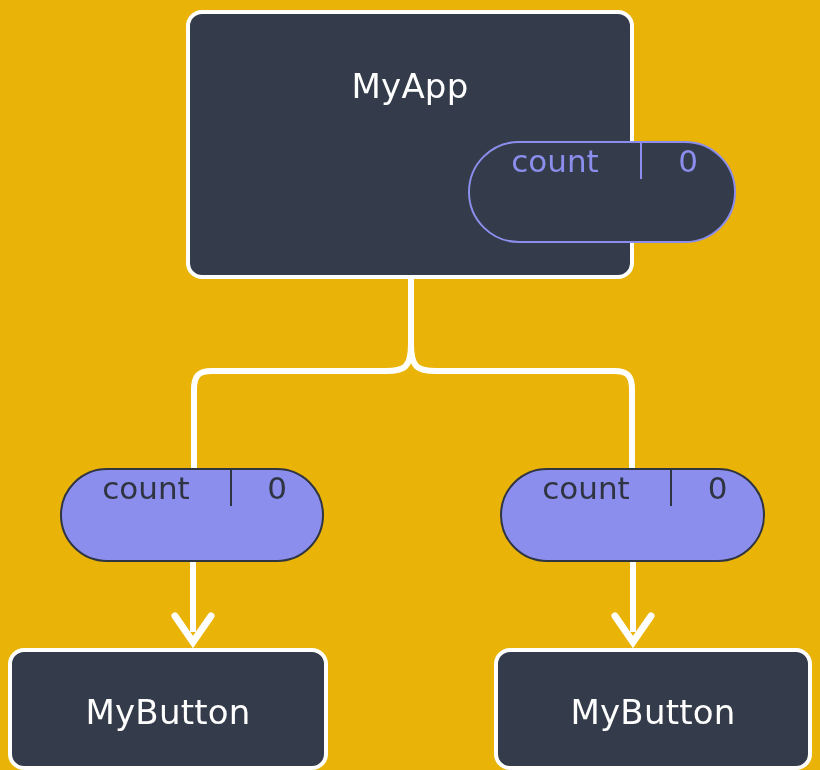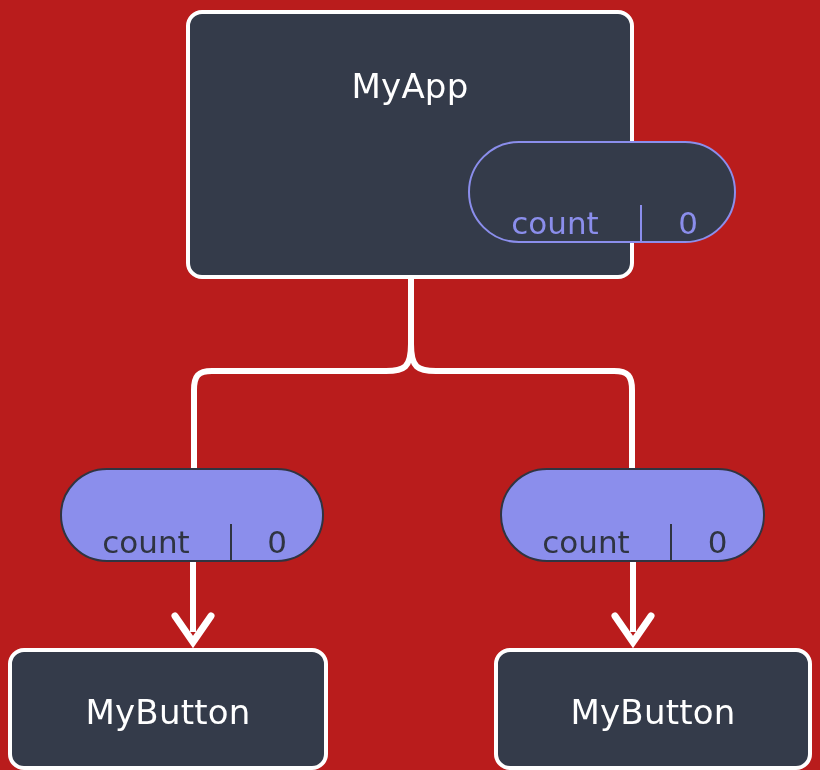--- a/index.html
+++ b/index.html
@@ -4,21 +4,21 @@
 <style>
   html, body {
     margin: 0;
     padding: 0;
     background: #000000;
   }
   #canvas {
     position: relative;
     width: 820px;
     height: 770px;
-    background: #b91c1c;
+    background: #eab308;
     overflow: hidden;
     font-family: "DejaVu Sans", "Liberation Sans", sans-serif;
   }
   #edges {
     position: absolute;
     left: 0;
     top: 0;
     width: 820px;
     height: 770px;
     pointer-events: none;
@@ -67,21 +67,21 @@
     width: 318px;
     height: 122px;
   }
   #node-mybutton-right .component-title { top: 40px; }
 
   
   .state-pill {
     position: absolute;
     box-sizing: border-box;
     display: flex;
-    align-items: flex-end;
+    align-items: flex-start;
     border-radius: 999px;
     overflow: hidden;
     z-index: 4;
   }
   .pill-key, .pill-val {
     display: flex;
     align-items: center;
     justify-content: center;
     font-size: 31px;
     font-weight: 400;

